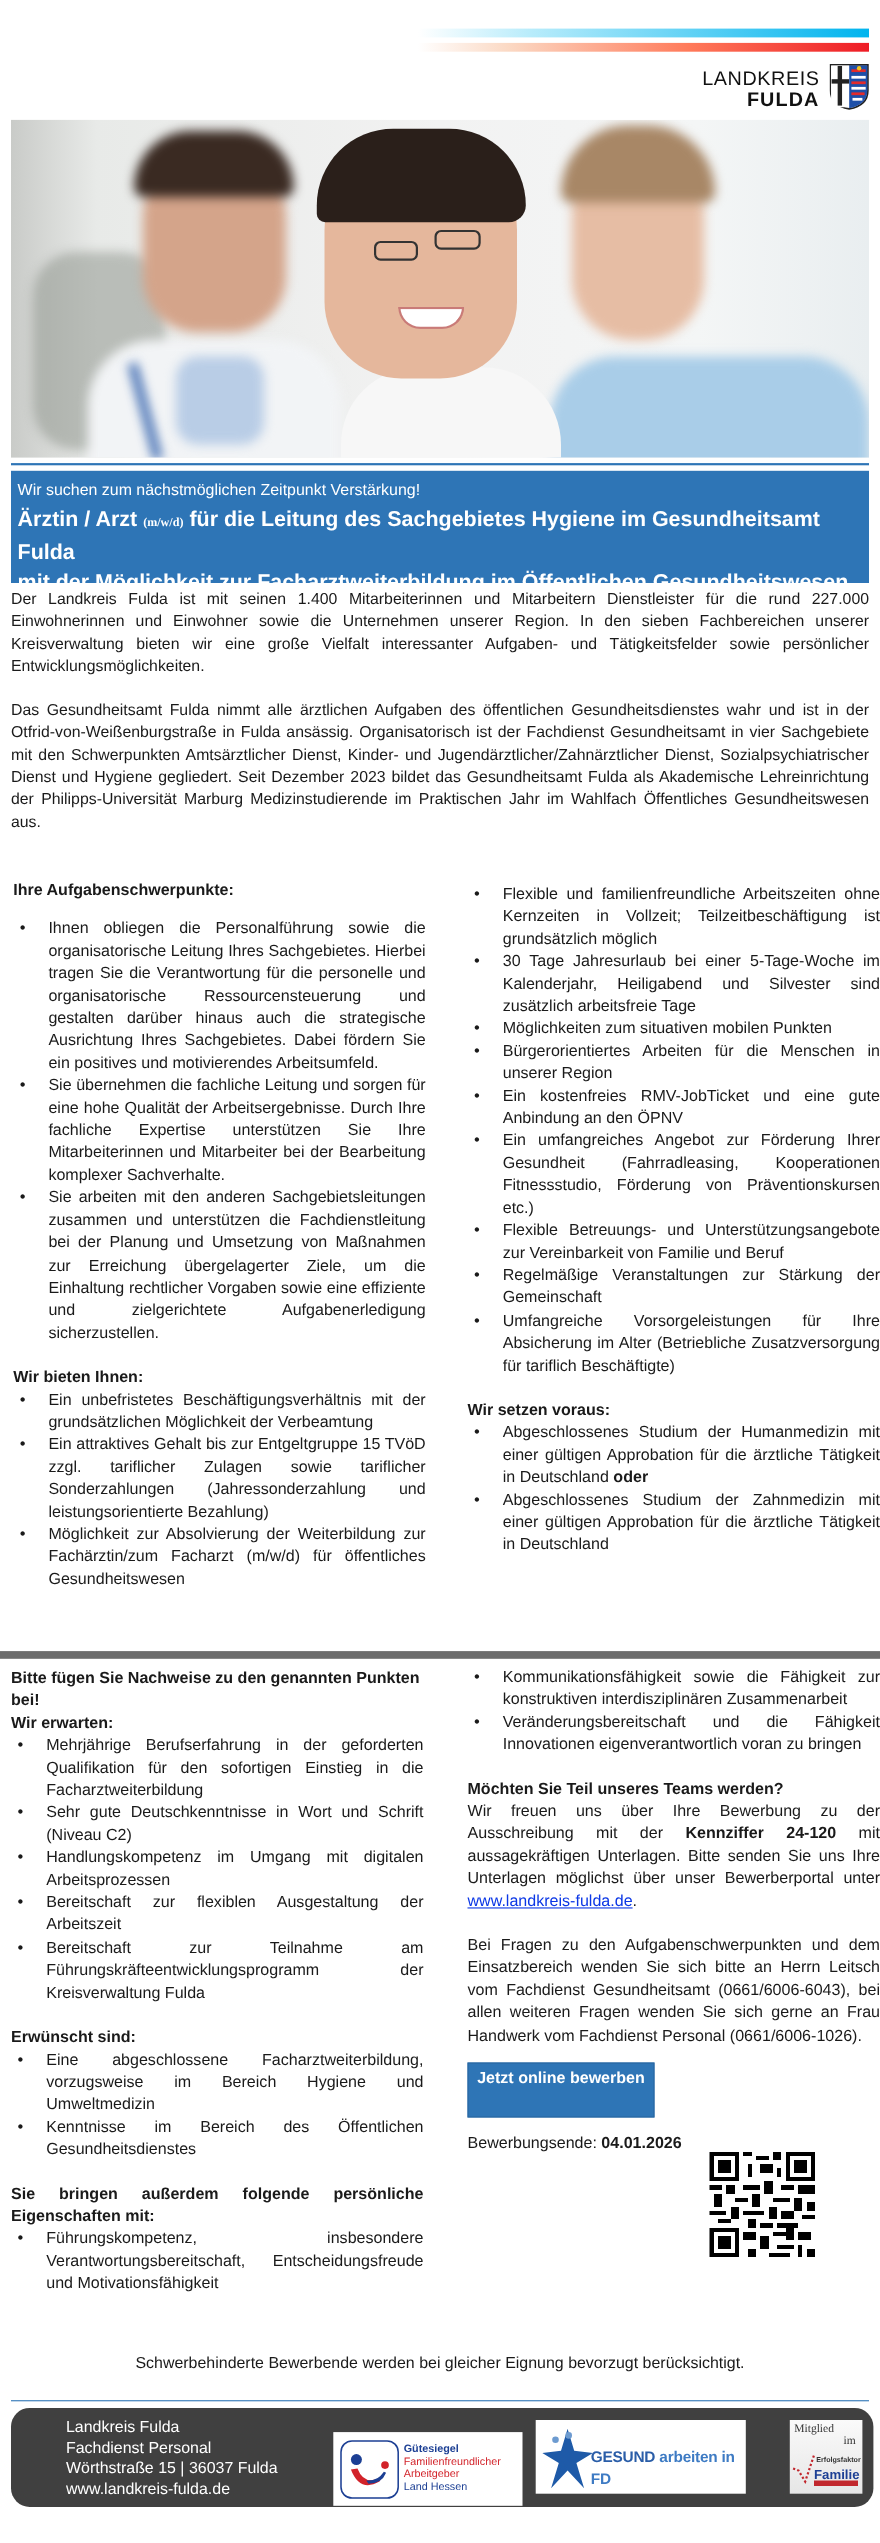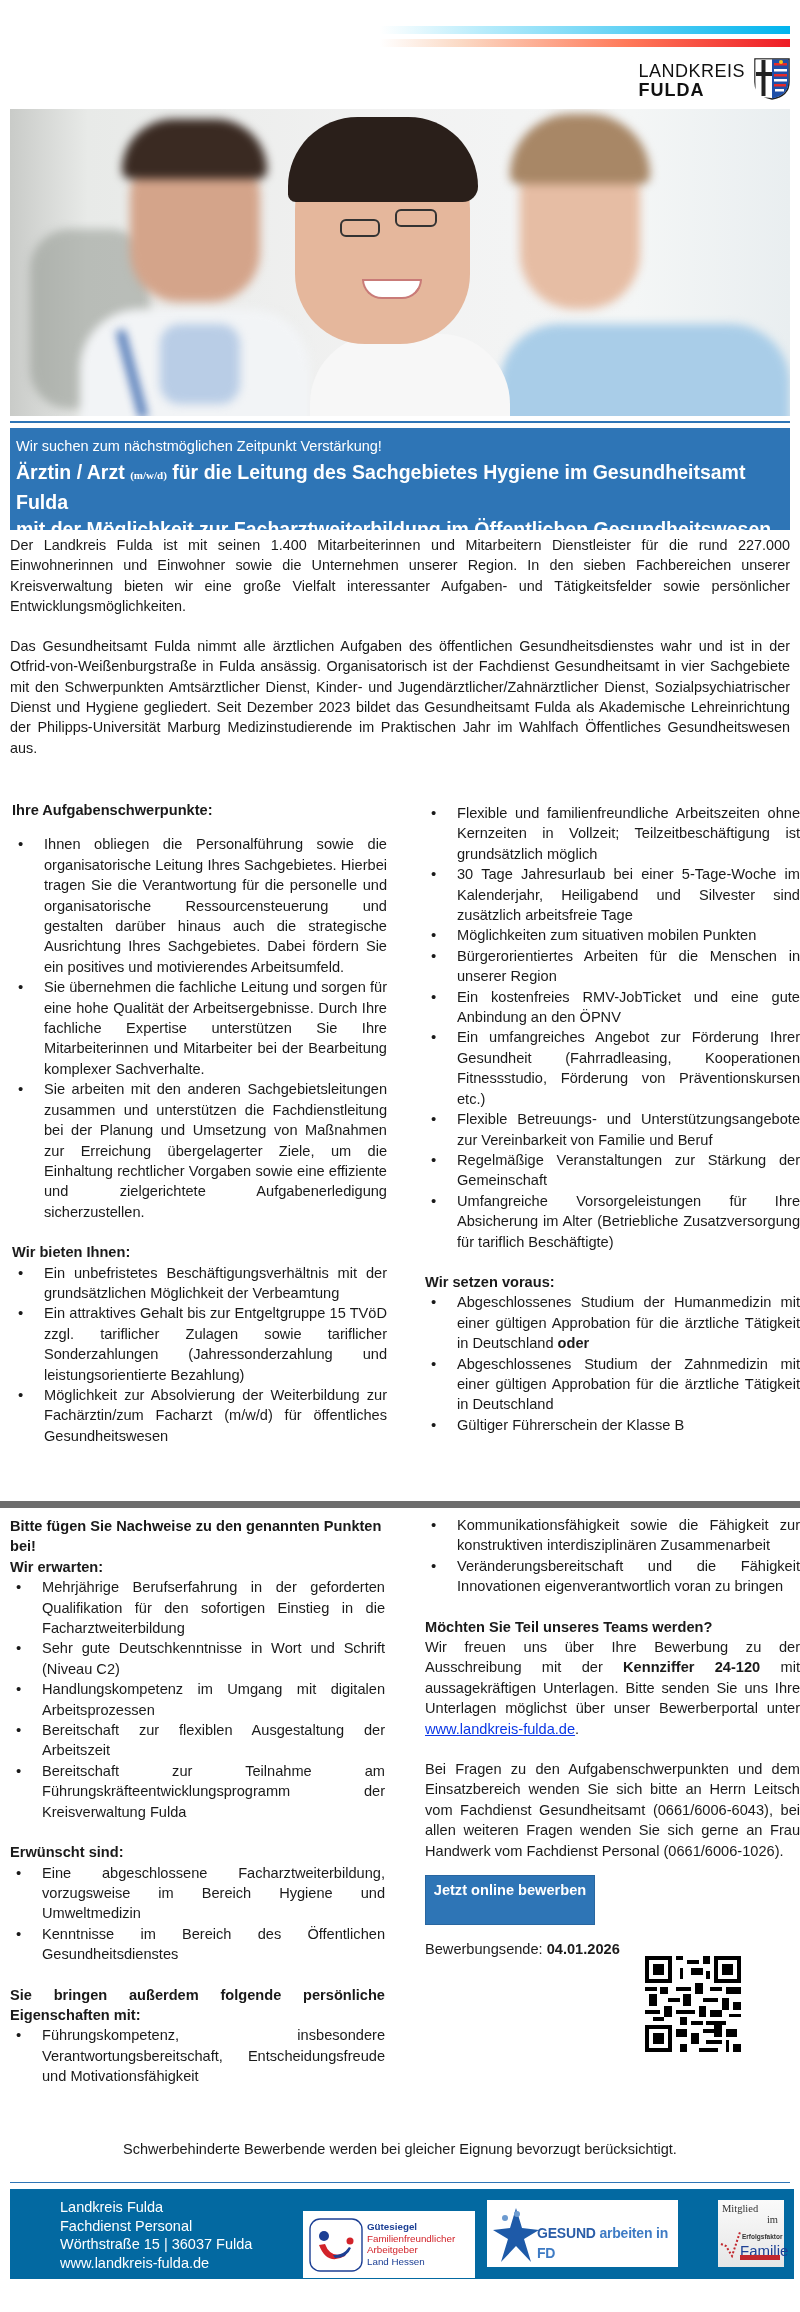--- a/index.html
+++ b/index.html
@@ -3,21 +3,21 @@
 <meta charset="utf-8">
 <style>
   * { box-sizing: border-box; margin: 0; padding: 0; }
   html, body { width: 800px; background: #ffffff; }
   body { font-family: "Liberation Sans", sans-serif; color: #1a1a1a; font-size: 14.2px; line-height: 19.6px; position: relative; height: 2312px; overflow: hidden; }
 
   
   .header { position: absolute; left: 0; top: 0; width: 800px; height: 106px; }
   .stripe-blue { position: absolute; left: 380px; top: 26px; width: 410px; height: 8px; background: linear-gradient(to right, rgba(255,255,255,0) 0%, #b8ecfb 25%, #00b4ee 100%); }
   .stripe-red { position: absolute; left: 380px; top: 39px; width: 410px; height: 8px; background: linear-gradient(to right, rgba(255,255,255,0) 0%, #fbd9c4 20%, #ff7a5a 60%, #ee1c25 100%); }
-  .logo-text { position: absolute; right: 55px; top: 62px; line-height: 19px; color: #111; }
+  .logo-text { position: absolute; right: 55px; top: 62px; text-align: right; line-height: 19px; color: #111; }
   .logo-line1 { font-size: 18px; letter-spacing: 0.5px; font-weight: 400; }
   .logo-line2 { font-size: 18px; font-weight: 700; letter-spacing: 1px; }
   .crest { position: absolute; right: 10px; top: 58px; width: 36px; height: 42px; }
 
   
   .hero { position: absolute; left: 10px; top: 109px; width: 780px; height: 307px; overflow: hidden;
           background: linear-gradient(90deg, #c9cbc8 0%, #e8eae8 10%, #f2f2f2 50%, #f4f6f6 80%, #e9eef0 100%); }
   .hero .blur { filter: blur(5px); position: absolute; }
   .hero-line { position: absolute; left: 10px; top: 421px; width: 780px; height: 2px; background: #2e75b6; }
 
@@ -47,36 +47,36 @@
   a.link { color: #0b37e6; text-decoration: underline; }
 
   .divider { position: absolute; left: 0; top: 1501px; width: 800px; height: 7px; background: #6d6d6d; }
 
   .apply-btn { display: inline-block; width: 170px; height: 50px; background: #2e75b6; color: #fff; font-weight: 700; text-align: center; font-size: 14.6px; line-height: 21px; padding-top: 4px; border: 1px solid #2966a0; cursor: pointer; }
   .qr { position: absolute; left: 645px; top: 1956px; width: 96px; height: 96px; }
   .deadline { font-size: 14.6px; }
 
   .disclaimer { position: absolute; left: 0; top: 2140px; width: 800px; text-align: center; font-size: 14.5px; }
   .footer-line { position: absolute; left: 10px; top: 2182px; width: 780px; height: 1px; background: #2e75b6; }
-  .footer { position: absolute; left: 10px; top: 2189px; width: 784px; height: 90px; background: #0369a1; }
+  .footer { position: absolute; left: 10px; top: 2189px; width: 784px; height: 90px; background: #404040; border-radius: 17px; }
   .footer-addr { position: absolute; left: 50px; top: 9px; color: #fff; font-size: 14.5px; line-height: 18.5px; }
   .badge { position: absolute; background: #fff; }
   .badge1 { left: 293px; top: 11px; width: 172px; height: 67px; margin-top: 11px; }
   .badge2 { left: 477px; top: 11px; width: 191px; height: 67px; }
   .badge3 { left: 708px; top: 11px; width: 66px; height: 67px; background: linear-gradient(#fafafa, #e6e6e6); }
   .b1-text { position: absolute; left: 64px; top: 10px; font-size: 9.8px; line-height: 11.5px; }
   .b1-text .t1 { color: #1c3f94; font-weight: 700; }
   .b1-text .t2 { color: #d2232a; }
   .b1-text .t4 { color: #1c3f94; }
   .b2-text { position: absolute; left: 50px; top: 24px; font-size: 14px; font-weight: 700; color: #2a5da8; letter-spacing: -0.2px; }
   .b2-text .lt { font-weight: 700; color: #3e7bc4; }
   .b3-text { position: absolute; left: 4px; top: 3px; width: 58px; font-family: "Liberation Serif", serif; font-size: 10.5px; line-height: 11px; color: #333; }
   .b3-text .im { display: block; text-align: right; padding-right: 2px; }
   .b3-small { position: absolute; left: 24px; top: 33px; font-size: 6.5px; font-weight: 700; color: #333; line-height: 7px; }
-  .b3-big { position: absolute; left: 22px; top: 41px; font-size: 15px; font-weight: 400; color: #1c3f94; }
+  .b3-big { position: absolute; left: 22px; top: 41px; font-size: 12px; font-weight: 700; color: #1c3f94; }
   .b3-bar { position: absolute; left: 22px; top: 55px; width: 40px; height: 5px; background: #c1272d; }
 </style>
 </head>
 <body>
 
 <div class="header">
   <div class="stripe-blue"></div>
   <div class="stripe-red"></div>
   <div class="logo-text">
     <div class="logo-line1">LANDKREIS</div>
@@ -162,21 +162,20 @@
     <li>Ein umfangreiches Angebot zur Förderung Ihrer Gesundheit (Fahrradleasing, Kooperationen Fitnessstudio, Förderung von Präventionskursen etc.)</li>
     <li>Flexible Betreuungs- und Unterstützungsangebote zur Vereinbarkeit von Familie und Beruf</li>
     <li>Regelmäßige Veranstaltungen zur Stärkung der Gemeinschaft</li>
     <li>Umfangreiche Vorsorgeleistungen für Ihre Absicherung im Alter (Betriebliche Zusatzversorgung für tariflich Beschäftigte)</li>
   </ul>
   <div class="gap"></div>
   <div class="h">Wir setzen voraus:</div>
   <ul class="b">
     <li><span>Abgeschlossenes Studium der Humanmedizin mit einer gültigen Approbation für die ärztliche Tätigkeit in Deutschland </span><b>oder</b></li>
     <li>Abgeschlossenes Studium der Zahnmedizin mit einer gültigen Approbation für die ärztliche Tätigkeit in Deutschland</li>
-    <li>Gültiger Führerschein der Klasse B</li>
   </ul>
 </div>
 
 <div class="divider"></div>
 
 <div class="col col-left-bot" style="top:1516px;">
   <div class="h">Bitte fügen Sie Nachweise zu den genannten Punkten bei!</div>
   <div class="h">Wir erwarten:</div>
   <ul class="b">
     <li>Mehrjährige Berufserfahrung in der geforderten Qualifikation für den sofortigen Einstieg in die Facharztweiterbildung</li>

